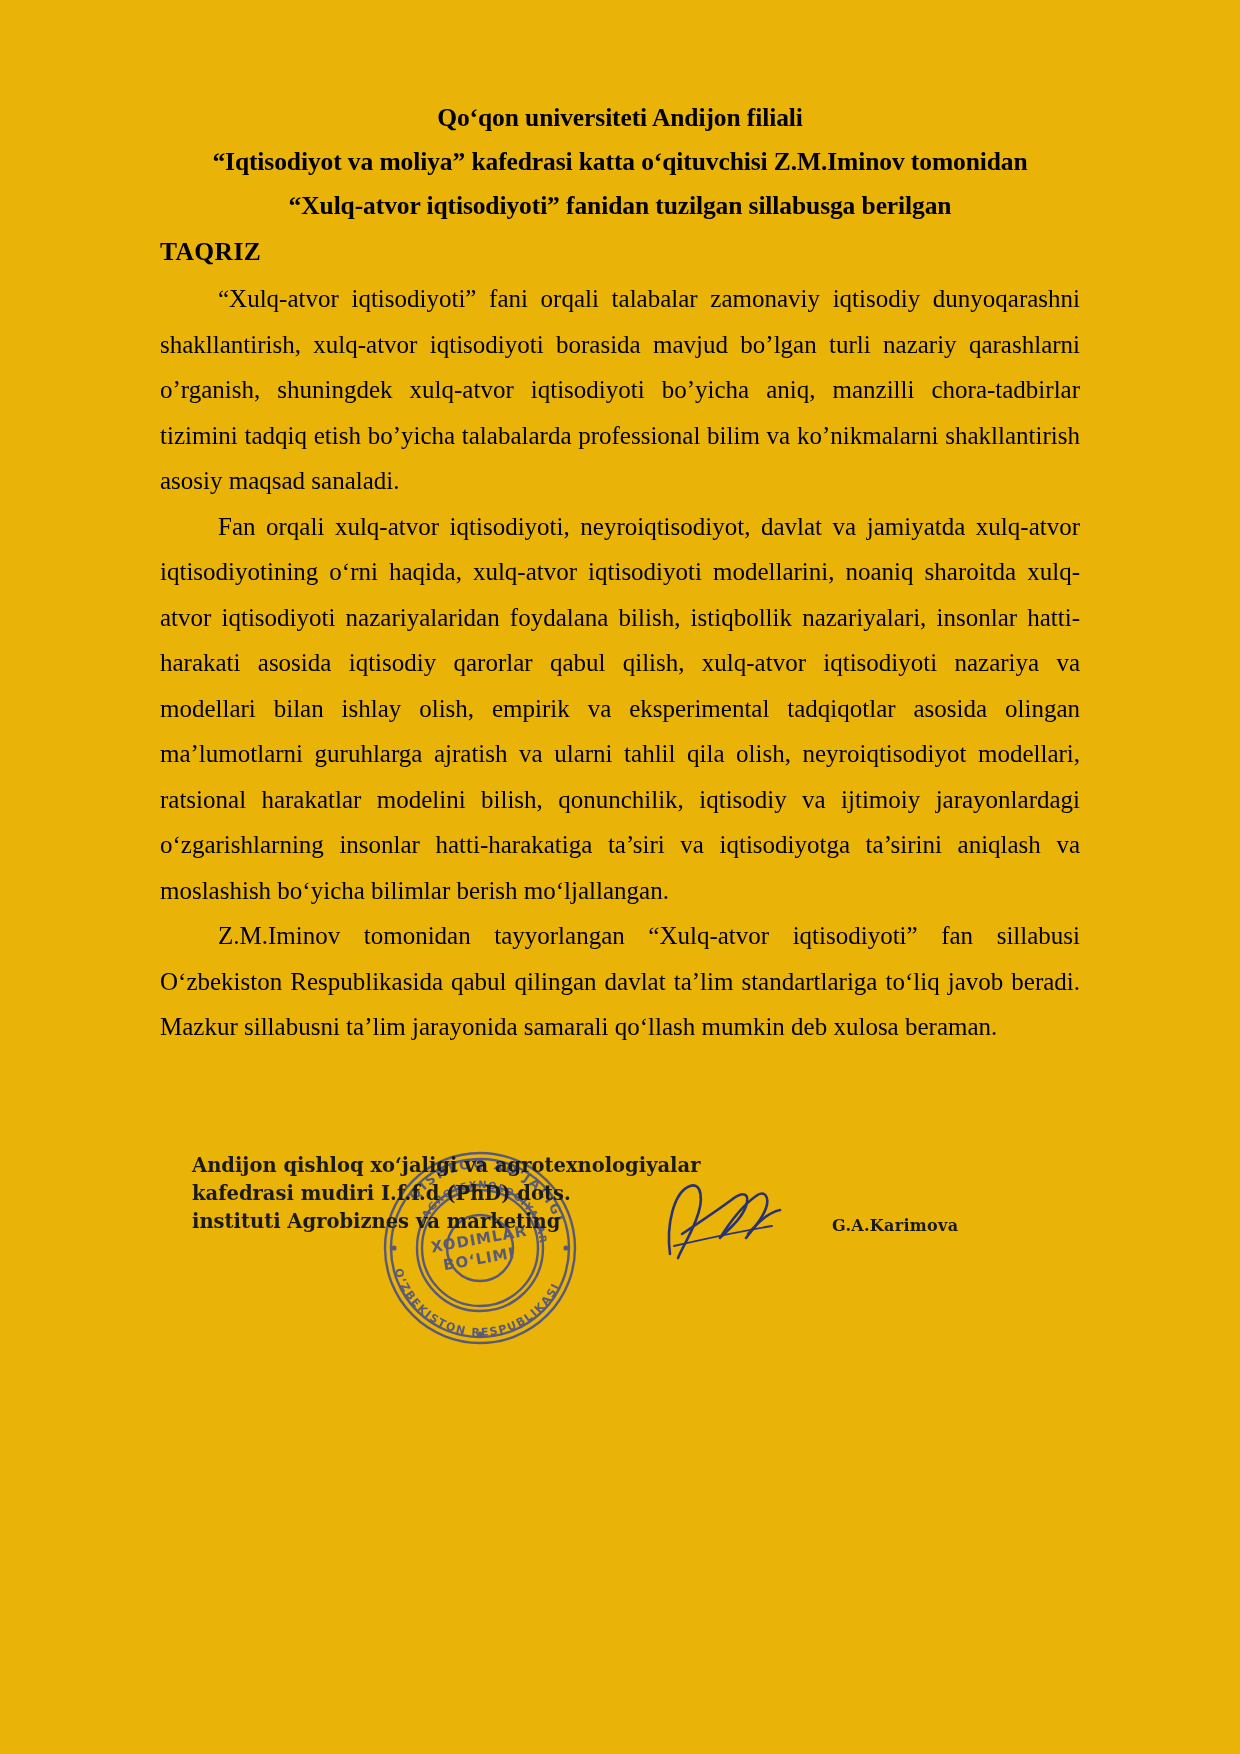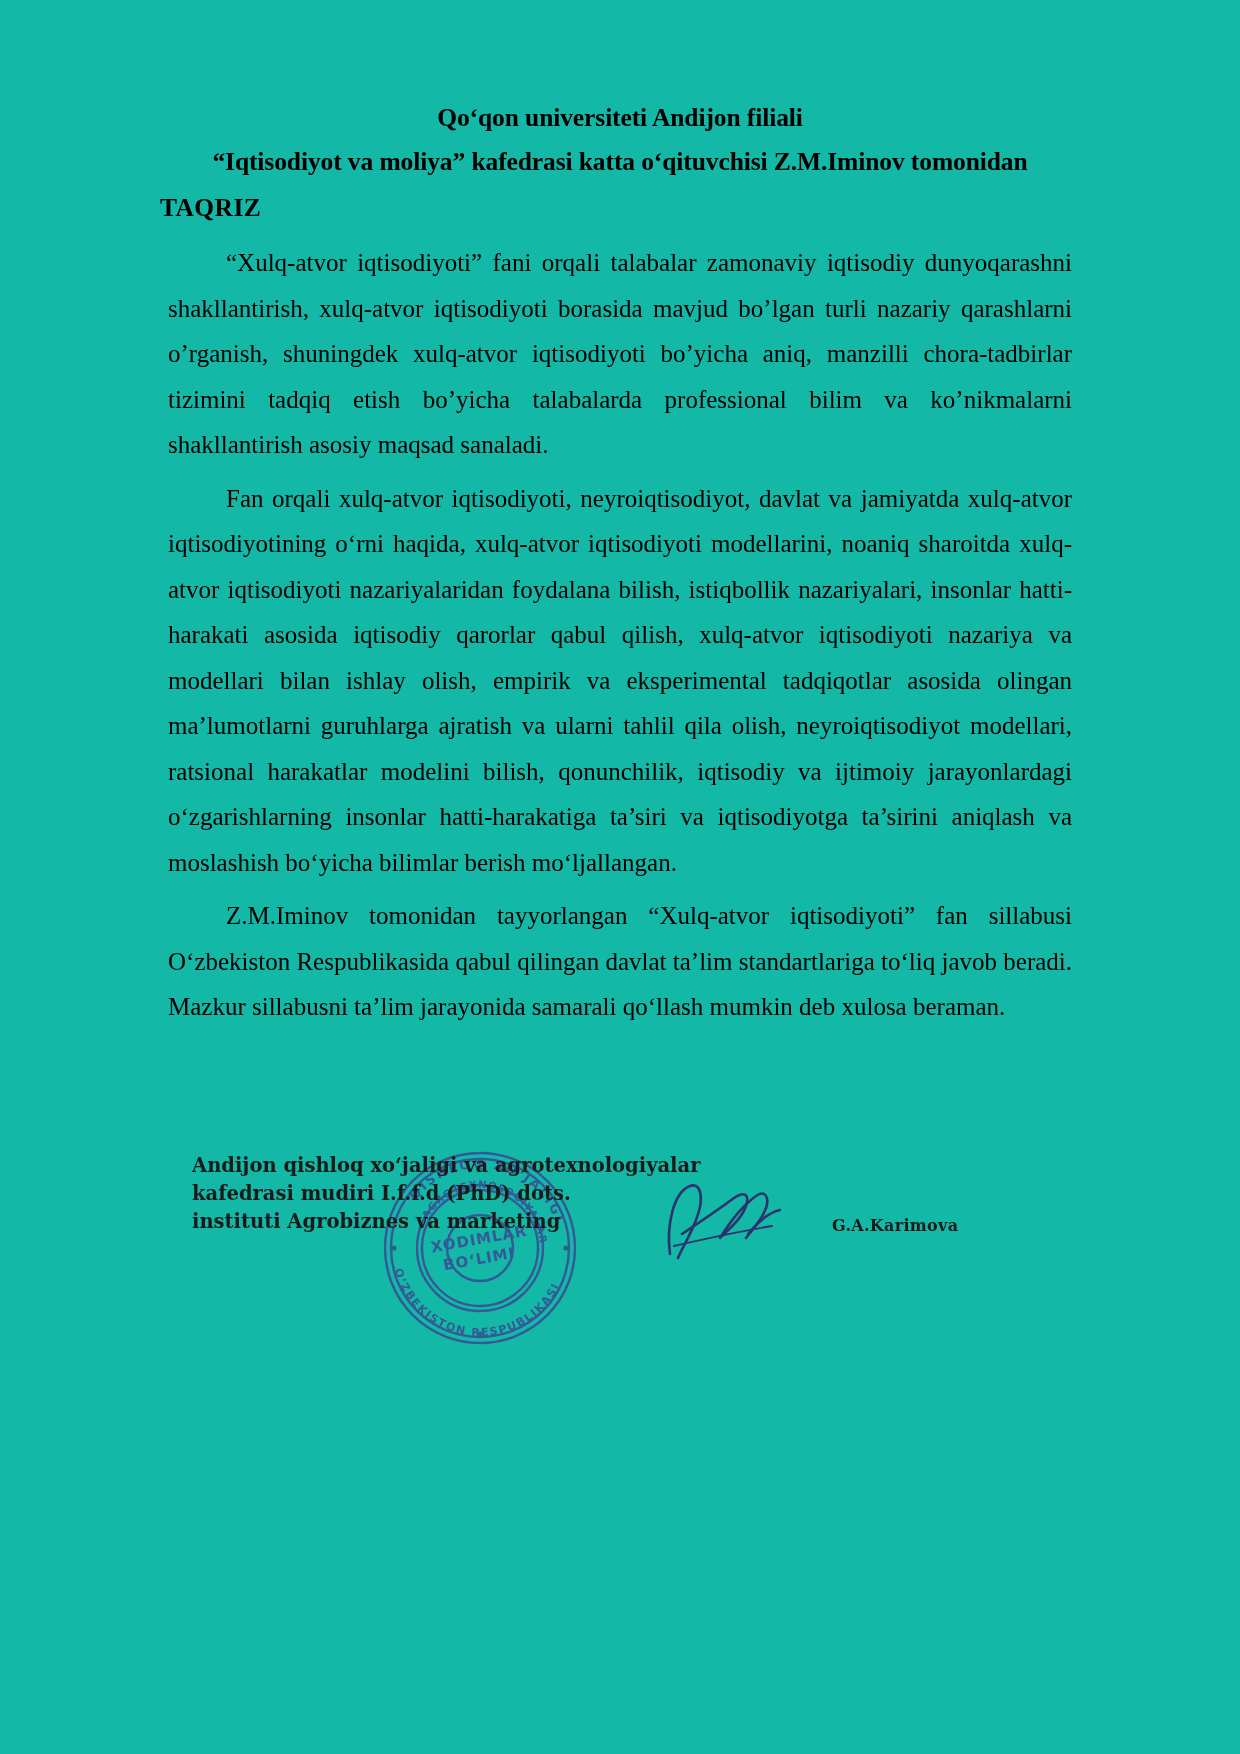--- a/index.html
+++ b/index.html
@@ -4,21 +4,21 @@
 <style>
   html, body {
     margin: 0;
     padding: 0;
     background: #ffffff;
   }
   .page {
     position: relative;
     width: 1240px;
     height: 1754px;
-    background: #14b8a6;
+    background: #eab308;
     margin: 0 auto;
     overflow: hidden;
     font-family: "Liberation Serif", "DejaVu Serif", serif;
     color: #000000;
   }
   .content {
     position: absolute;
     left: 160px;
     top: 96px;
     width: 920px;
@@ -36,21 +36,21 @@
     font-size: 25.5px;
     line-height: 48px;
     letter-spacing: 0.4px;
   }
   .body-par {
     text-align: justify;
     text-justify: inter-word;
     font-size: 25px;
     line-height: 45.5px;
     text-indent: 58px;
-    margin: 8px;
+    margin: 0;
   }
   .body-par.tight {
     margin-top: 0px;
   }
   .sig-block {
     position: absolute;
     left: 192px;
     top: 1152px;
     width: 900px;
   }
@@ -107,20 +107,21 @@
 </style>
 </head>
 <body>
 
 <div class="page">
 
   <div class="content">
 
     <div class="heading-line">Qo‘qon universiteti Andijon filiali</div>
     <div class="heading-line">“Iqtisodiyot va moliya” kafedrasi katta o‘qituvchisi Z.M.Iminov tomonidan</div>
+    <div class="heading-line">“Xulq-atvor iqtisodiyoti” fanidan tuzilgan sillabusga berilgan</div>
     <div class="heading-taqriz">TAQRIZ</div>
 
     <p class="body-par">“Xulq-atvor iqtisodiyoti” fani orqali talabalar zamonaviy iqtisodiy dunyoqarashni shakllantirish, xulq-atvor iqtisodiyoti borasida mavjud bo’lgan turli nazariy qarashlarni o’rganish, shuningdek xulq-atvor iqtisodiyoti bo’yicha aniq, manzilli chora-tadbirlar tizimini tadqiq etish bo’yicha talabalarda professional bilim va ko’nikmalarni shakllantirish asosiy maqsad sanaladi.</p>
     <p class="body-par tight">Fan orqali xulq-atvor iqtisodiyoti, neyroiqtisodiyot, davlat va jamiyatda xulq-atvor iqtisodiyotining o‘rni haqida, xulq-atvor iqtisodiyoti modellarini, noaniq sharoitda xulq-atvor iqtisodiyoti nazariyalaridan foydalana bilish, istiqbollik nazariyalari, insonlar hatti-harakati asosida iqtisodiy qarorlar qabul qilish, xulq-atvor iqtisodiyoti nazariya va modellari bilan ishlay olish, empirik va eksperimental tadqiqotlar asosida olingan ma’lumotlarni guruhlarga ajratish va ularni tahlil qila olish, neyroiqtisodiyot modellari, ratsional harakatlar modelini bilish, qonunchilik, iqtisodiy va ijtimoiy jarayonlardagi o‘zgarishlarning insonlar hatti-harakatiga ta’siri va iqtisodiyotga ta’sirini aniqlash va moslashish bo‘yicha bilimlar berish mo‘ljallangan.</p>
     <p class="body-par tight">Z.M.Iminov tomonidan tayyorlangan “Xulq-atvor iqtisodiyoti” fan sillabusi O‘zbekiston Respublikasida qabul qilingan davlat ta’lim standartlariga to‘liq javob beradi. Mazkur sillabusni ta’lim jarayonida samarali qo‘llash mumkin deb xulosa beraman.</p>
 
   </div>
 
   <div class="stamp">
     <svg width="224" height="224" viewBox="0 0 224 224" xmlns="http://www.w3.org/2000/svg">

